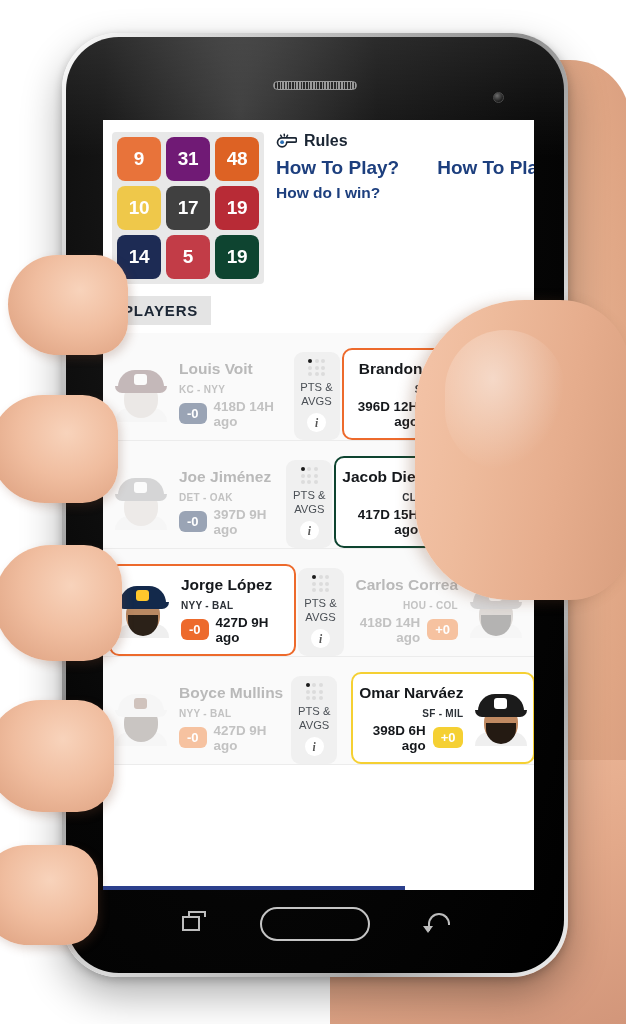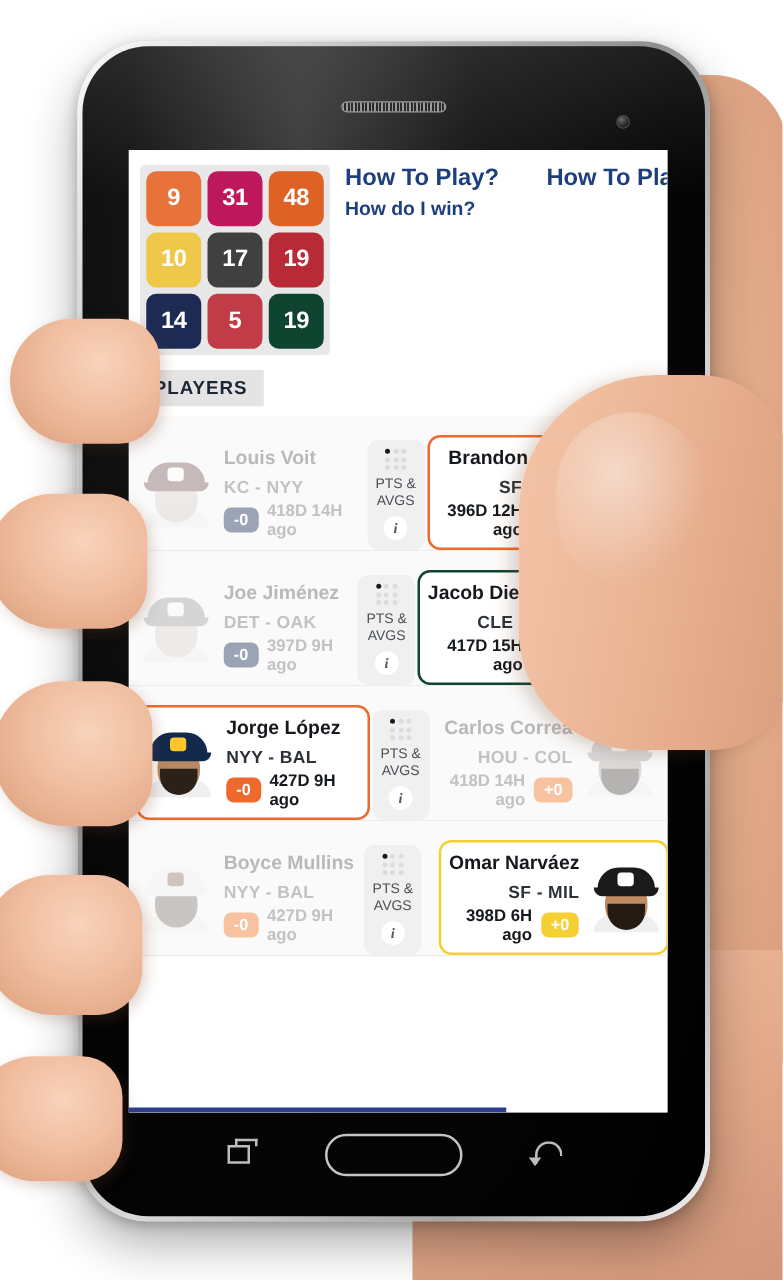--- a/index.html
+++ b/index.html
@@ -169,21 +169,21 @@
   .av-face { position:absolute; left:11px; top:16px; width:34px; height:36px; border-radius:16px 16px 17px 17px; }
   .av-cap  { position:absolute; left:5px; top:4px; width:46px; height:20px; border-radius:22px 22px 4px 4px; }
   .av-brim { position:absolute; left:2px; top:20px; width:52px; height:7px; border-radius:0 0 10px 10px; }
   .av-body { position:absolute; left:2px; bottom:0; width:52px; height:14px; border-radius:14px 14px 0 0; background:#efefef;}
   .av-beard{ position:absolute; left:13px; top:33px; width:30px; height:21px; border-radius:0 0 15px 15px; }
   .av-logo { position:absolute; left:21px; top:8px; width:13px; height:11px; border-radius:3px; }
 
   .pinfo { padding: 0 6px; }
   .pinfo.r { text-align:right; }
   .pname { font-size:15.5px; font-weight:bold; line-height:1.25; white-space:nowrap;}
-  .pmeta { font-size:14px; font-weight:bold; margin-top:5px; letter-spacing:.3px;}
+  .pmeta { font-size:10px; font-weight:bold; margin-top:5px; letter-spacing:.3px;}
   .prow3 { display:flex; align-items:center; gap:7px; margin-top:4px; }
   .prow3.r { justify-content:flex-end; }
   .pago { font-size:13.4px; font-weight:bold; }
   .badge {
     font-size:13px; font-weight:bold; color:#fff; border-radius:6px;
     padding: 2.5px 8px; line-height:1.2;
   }
 
   .dim .pname { color:#b9b9b9; }
   .dim .pmeta { color:#c2c2c2; }
@@ -233,32 +233,42 @@
       <div class="front-cam"></div>
 
       <div class="screen">
         <div class="app">
 
           <div class="top-section">
 
             <div class="grid-wrap">
               <div class="grid" id="grid">
                   <div class="tile" style="background: rgb(232, 115, 58);">9</div>
-                  <div class="tile" style="background: #be185d;">31</div>
+                  <div class="tile" style="background: #701a75;">31</div>
                   <div class="tile" style="background: rgb(221, 98, 36);">48</div>
                   <div class="tile" style="background: rgb(239, 200, 74);">10</div>
                   <div class="tile" style="background: #404040;">17</div>
                   <div class="tile" style="background: rgb(184, 43, 54);">19</div>
                   <div class="tile" style="background: rgb(29, 43, 84);">14</div>
                   <div class="tile" style="background: rgb(194, 60, 71);">5</div>
                   <div class="tile" style="background: rgb(14, 68, 48);">19</div>
                 </div>
             </div>
 
             <div class="rules">
+              <div class="rules-head">
+                <span class="whistle">
+                  <svg width="21" height="17" viewBox="0 0 21 17">
+                    <path d="M1.5 9.2a4.6 4.6 0 1 0 9.2 0h8.4a1.3 1.3 0 0 0 1.3-1.3V6.2a1.3 1.3 0 0 0-1.3-1.3H6.1A4.6 4.6 0 0 0 1.5 9.2z" fill="none" stroke="#1b2634" stroke-width="1.7" stroke-linejoin="round"></path>
+                    <circle cx="6.1" cy="9.2" r="1.9" fill="#2a6fb5"></circle>
+                    <path d="M4.6 2.2l.9 1.5M8.2 1.2l.2 1.7M11.6 2.2l-.9 1.6" stroke="#1b2634" stroke-width="1.5" stroke-linecap="round"></path>
+                  </svg>
+                </span>
+                <span class="rules-title">Rules</span>
+              </div>
               <div class="rules-links">
                 <a class="rl">How To Play?</a>
                 <a class="rl">How To Play?</a>
               </div>
               <a class="rl2">How do I win?</a>
             </div>
           </div>
 
           <div class="players-head">PLAYERS</div>
 

